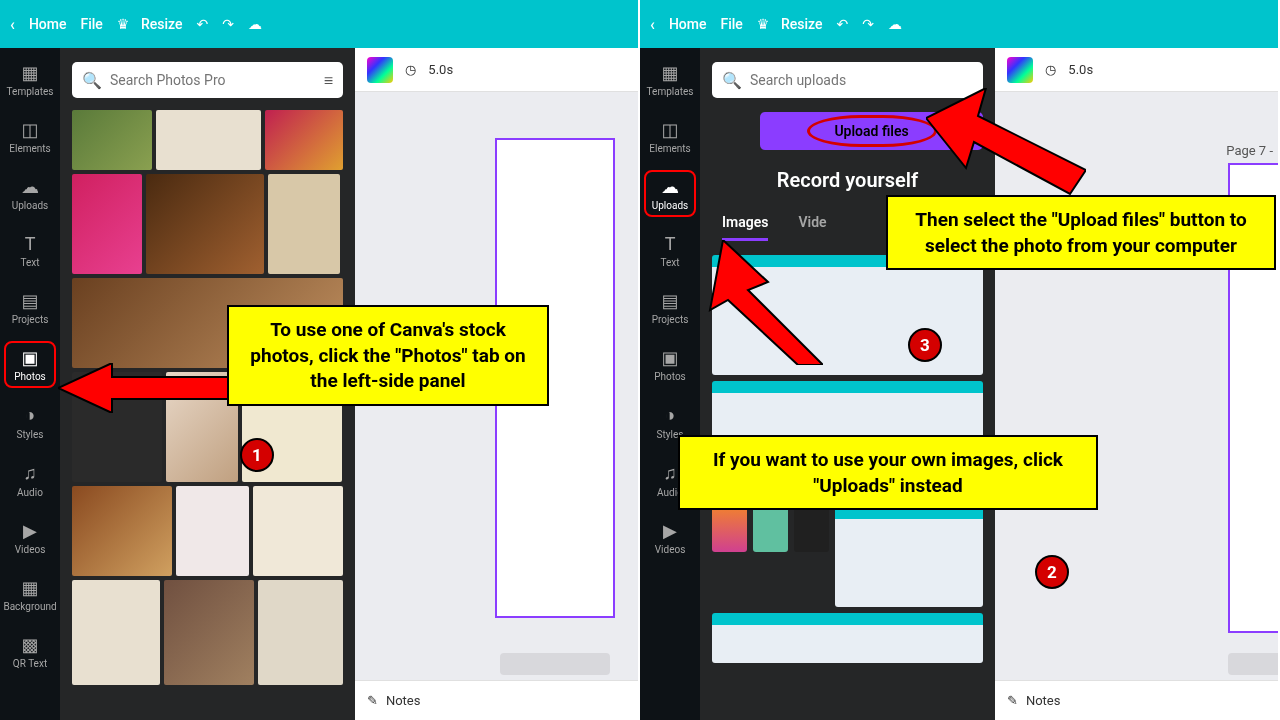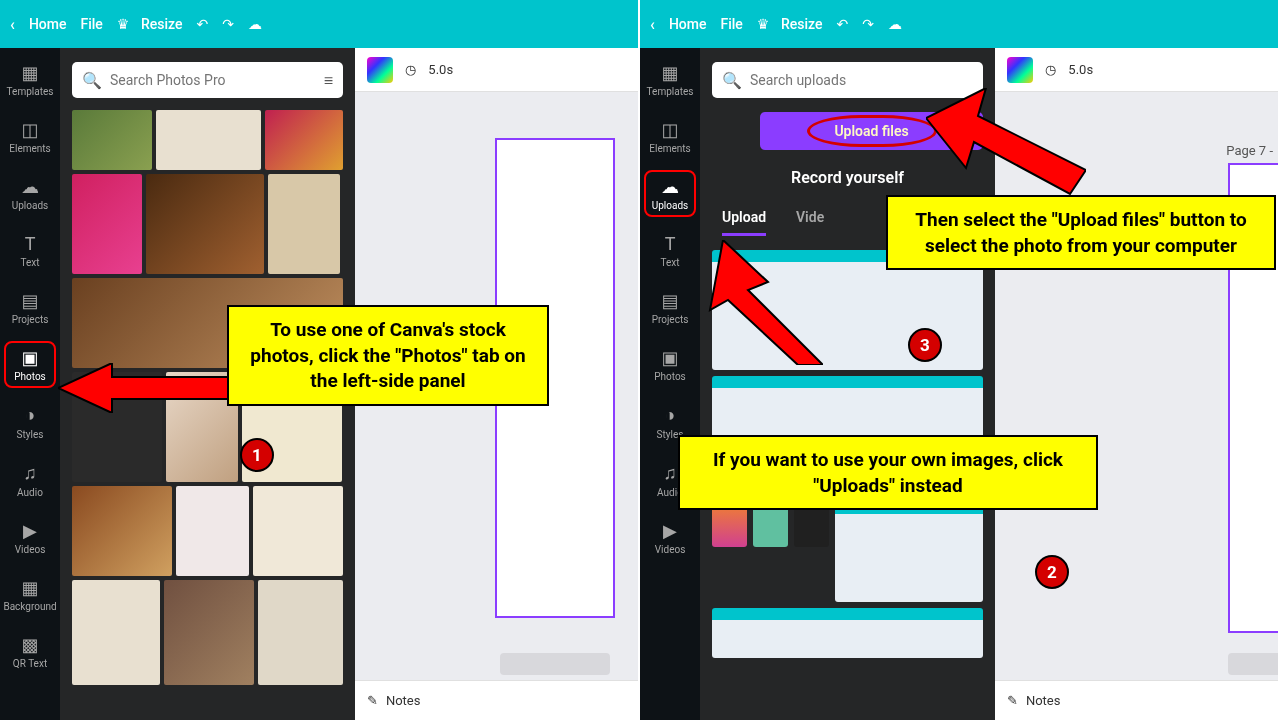--- a/index.html
+++ b/index.html
@@ -9,23 +9,23 @@
 .topbar .tb-item { display: flex; align-items: center; gap: 4px; cursor: pointer; font-weight: 500; }
 .topbar .tb-icon { font-size: 16px; display:inline-block; }
 .main { display: flex; height: 672px; position: relative; }
 .sidenav { width: 60px; background: #0d1216; display: flex; flex-direction: column; align-items: center; padding-top: 10px; gap: 14px; }
 .sidenav .nav-item { width: 48px; display: flex; flex-direction: column; align-items: center; color: #a6a6a6; cursor: pointer; font-size: 10px; gap: 3px; padding: 4px 0; border-radius: 6px; }
 .sidenav .nav-item.active { color: #fff; outline: 2px solid #ff0000; }
 .sidenav .nav-item .ni-icon { font-size: 18px; }
 .panel { width: 295px; background: #252627; padding: 14px 12px 0; overflow:hidden; position:relative; }
 .search { background: #fff; height: 36px; border-radius: 5px; display: flex; align-items: center; padding: 0 10px; gap: 8px; color: #555; }
 .search input { border:none; outline:none; flex:1; font-size:14px; }
-.upload-btn { background: #8b3dff; color:#fef9c3; height:38px; border-radius:5px; display:flex; align-items:center; justify-content:center; font-weight:600; margin-top:14px; font-size:14px; cursor:pointer; position:relative;margin-left:48px; }
+.upload-btn { background: #8b3dff; color:#000000; height:38px; border-radius:5px; display:flex; align-items:center; justify-content:center; font-weight:600; margin-top:14px; font-size:14px; cursor:pointer; position:relative;margin-left:48px; }
 .upload-btn .oval { position:absolute; border:3px solid #d40000; border-radius:50%/60%; width:130px; height:32px; }
-.record { color:#fff; text-align:center; margin-top:18px; font-weight:600; font-size:16px; }
+.record { color:#fff; text-align:center; margin-top:18px; font-weight:600; font-size:20px; }
 .tabs { display:flex; margin-top:22px; gap:30px; padding:0 10px; }
 .tabs .tab { color:#a6a6a6; font-weight:600; font-size:14px; padding-bottom:8px; cursor:pointer; }
 .tabs .tab.active { color:#fff; border-bottom:3px solid #8b3dff; }
 .photo-grid { margin-top:12px; display:flex; flex-direction:column; gap:4px; }
 .photo-grid .row { display:flex; gap:4px; }
 .thumb { background:linear-gradient(135deg,#8a4a2a,#d0a070); border-radius:2px; }
 .thumb.p1{flex:0 0 80px;height:60px;background:linear-gradient(135deg,#5a7a3a,#8aa050);} 
 .thumb.p2{flex:0 0 105px;height:60px;background:#e8e0d0;}
 .thumb.p3{flex:0 0 78px;height:60px;background:linear-gradient(135deg,#c02050,#e0a030);}
 .thumb.p4{flex:0 0 70px;height:100px;background:linear-gradient(135deg,#d02060,#e84090)}
@@ -245,21 +245,21 @@
       <div class="search">
         <span>🔍</span>
         <input placeholder="Search uploads" style="">
       </div>
       <div class="upload-btn">
           <span>Upload files</span>
           <span class="oval"></span>
         </div>
       <div class="record">Record yourself</div>
       <div class="tabs">
-        <div class="tab active">Upload</div>
+        <div class="tab active">Images</div>
         <div class="tab">Vide</div>
       </div>
       <div class="upl-grid">
         <div class="upl-thumb" style="height:120px"></div>
         <div class="upl-thumb" style="height:120px"></div>
         <div class="upl-row">
             <div style="height:45px;flex:0 0 35px;background:linear-gradient(#f08030,#d04090);border-radius:3px"></div>
             <div style="height:45px;flex:0 0 35px;background:#60c0a0;border-radius:3px"></div>
             <div style="height:45px;flex:0 0 35px;background:#202020;border-radius:3px"></div>
             <div class="upl-thumb" style="height:100px;flex:1"></div>

